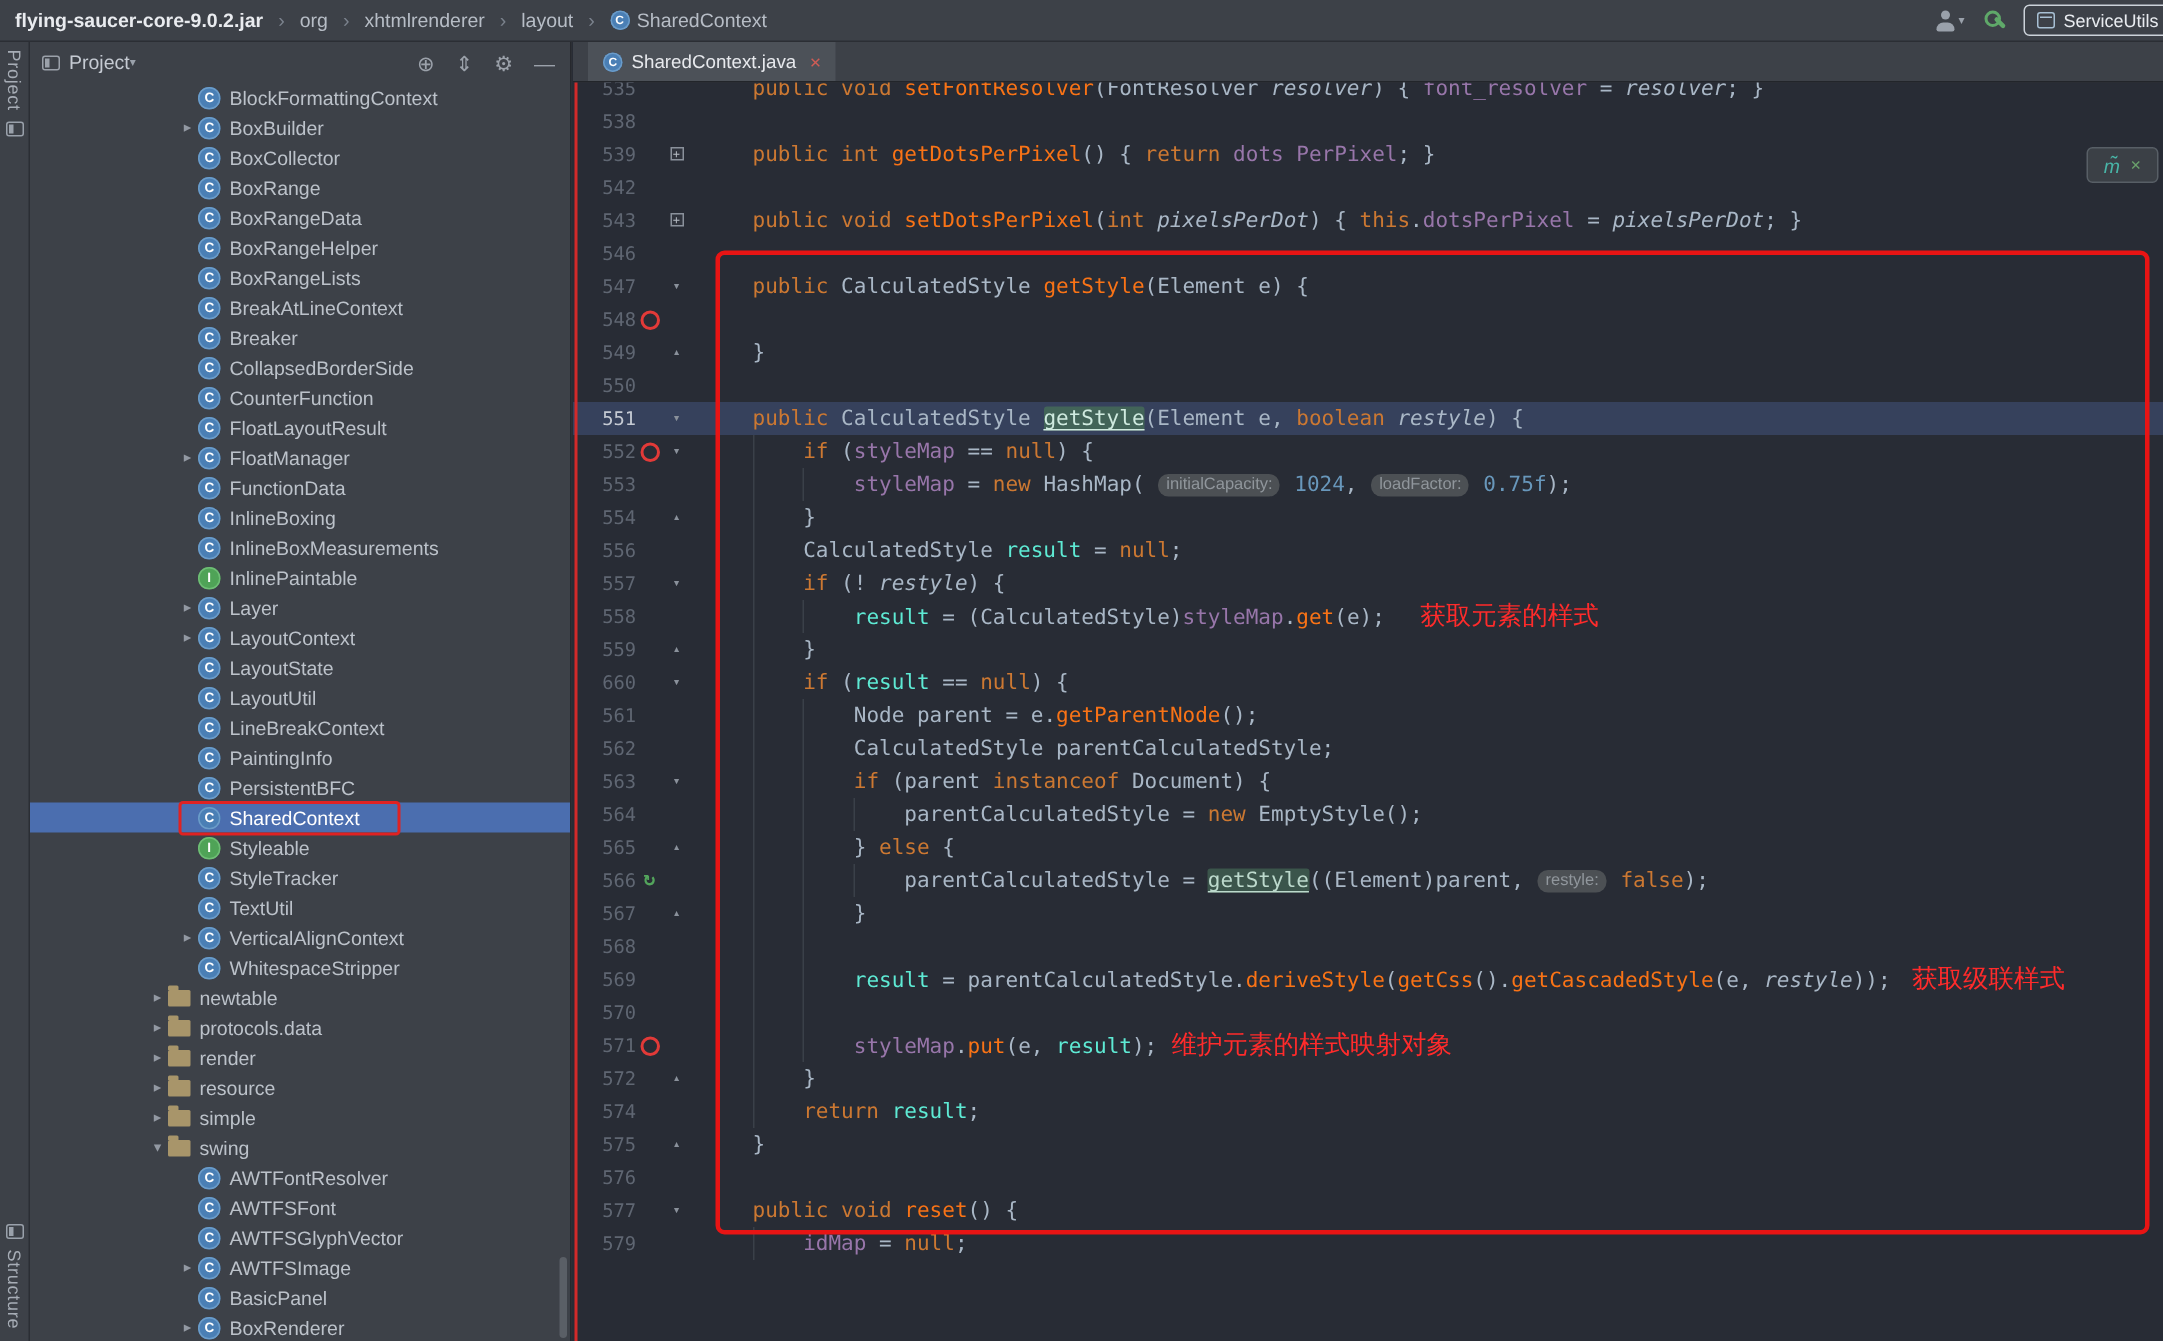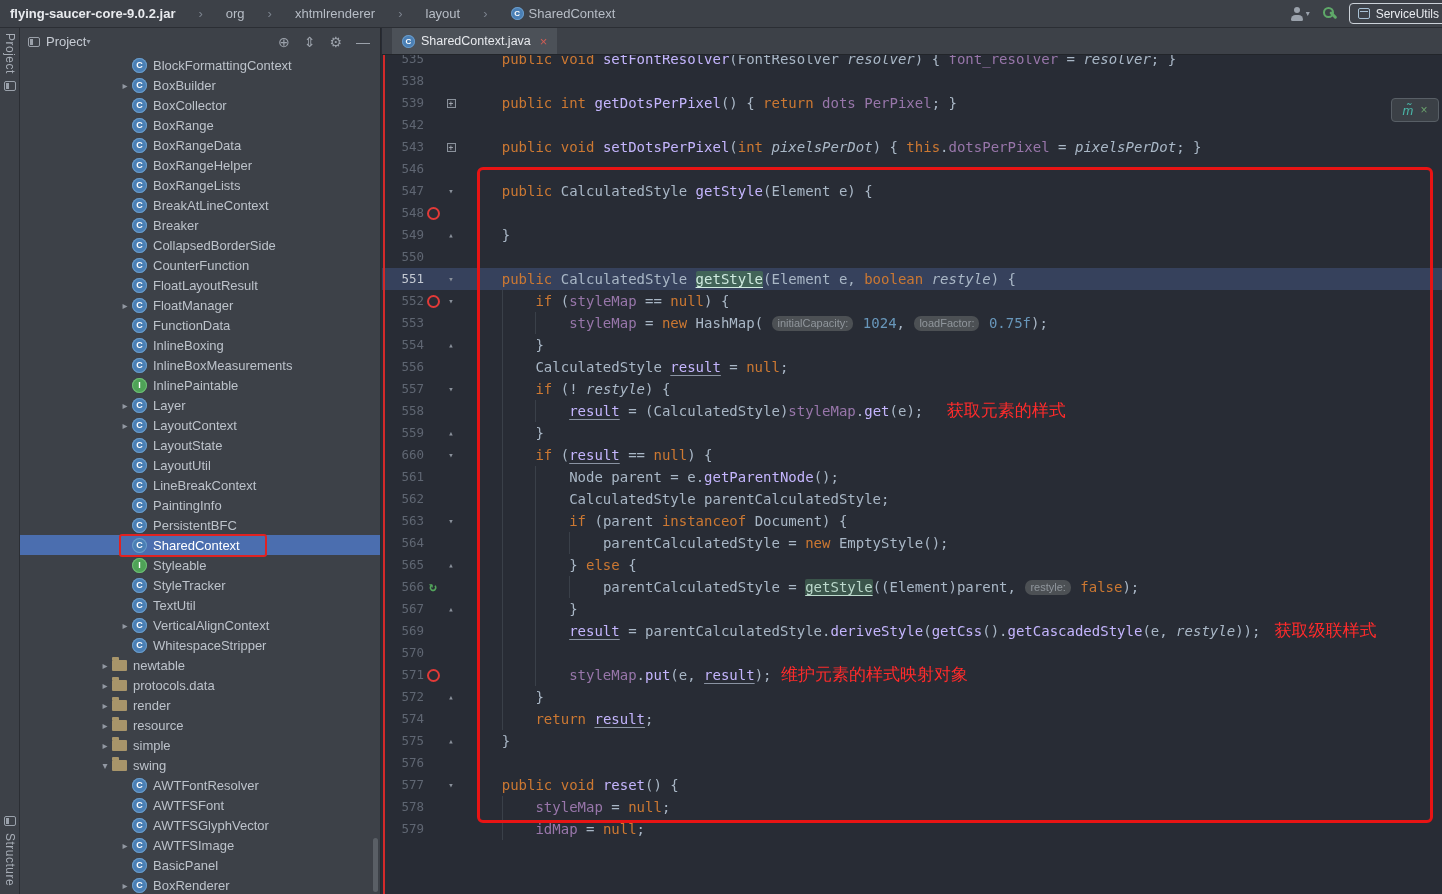--- a/index.html
+++ b/index.html
@@ -1,21 +1,21 @@
 <!DOCTYPE html>
 <html><head>
 <meta charset="utf-8">
 <style>
 *{margin:0;padding:0;box-sizing:border-box}
 html,body{width:1442px;height:894px;overflow:hidden;background:#282c35;font-family:"Liberation Sans",sans-serif}
 .app{position:relative;width:1442px;height:894px;background:#282c35}
 
 
 .topbar{position:absolute;left:0;top:0;width:100%;height:28px;background:#3d4148;border-bottom:1px solid #2b2e34;display:flex;align-items:center;padding:0 0 0 8px;z-index:30}
-.bc{display:flex;align-items:flex-start;gap:19px;color:#b7bdc6;font-size:13px;white-space:nowrap}
+.bc{display:flex;align-items:flex-start;gap:6px;color:#b7bdc6;font-size:13px;white-space:nowrap}
 .bc-item{display:flex;align-items:center;gap:5px;padding:0 2px}
 .bc-item.bold{color:#e9ebef;font-weight:bold}
 .bc-sep{color:#7b828d;font-size:13px;padding:0 2px}
 .topbar-right{margin-left:auto;display:flex;align-items:center;gap:12px;padding-right:0}
 .user-wrap{display:flex;align-items:center;gap:2px}
 .uicon{width:14px;height:14px;position:relative;display:inline-block}
 .uicon::before{content:"";position:absolute;top:0;left:4px;width:6px;height:6px;border-radius:50%;background:#9aa1ab}
 .uicon::after{content:"";position:absolute;bottom:0;left:1px;width:12px;height:6px;border-radius:6px 6px 2px 2px;background:#9aa1ab}
 .caret{font-size:8px;color:#9aa1ab}
 .wicon{width:15px;height:15px;position:relative;display:inline-block}
@@ -64,25 +64,25 @@
 .ln{flex:0 0 42px;text-align:right;color:#5f6672;font-size:12.5px;font-family:"DejaVu Sans Mono",monospace}
 .eline.cur .ln{color:#c5cad3}
 .gmk{flex:0 0 18px;display:flex;justify-content:center;align-items:center}
 .gmk.red::before{content:"";width:9px;height:9px;border:2px solid #e23a38;border-radius:50%}
 .gmk.rec{color:#53a55c;font-size:13px;font-weight:bold}
 .gfold{flex:0 0 18px;text-align:center;color:#8a919b;font-size:9px}
 .fplus{display:inline-block;width:9px;height:9px;border:1px solid #8a919b;font:8px/8px "DejaVu Sans Mono",monospace;color:#b6bcc4;background:#2f333c;text-align:center;vertical-align:middle}
 .code{margin-left:8px;white-space:pre}
 .t-k{color:#cc7832}
 .t-p{color:#a9b7c6}
-.t-m{color:#c4b5fd}
+.t-m{color:#f97316}
 .t-f{color:#9876aa}
 .t-d{color:#6897bb}
 .t-i{color:#a9b7c6;font-style:italic}
-.t-u{color:#c4b5fd;text-decoration:underline;text-decoration-color:#8a93a2;text-underline-offset:3px}
+.t-u{color:#5eead4;text-decoration-color:#8a93a2;text-underline-offset:3px}
 .t-h{display:inline-block;background:#4c5054;color:#90969c;border-radius:7px;padding:0 5px;font-size:11px;line-height:15px;font-family:"Liberation Sans",sans-serif;vertical-align:1px;margin:0 1px}
 .t-g{display:inline-block;width:1ch;height:22px;border-left:1px solid #3a4049;vertical-align:top}
 .t-a{color:#ff2b2b;font-family:"Liberation Sans",sans-serif;font-size:17px}
 .t-hl{background:#3b554b;color:#bcd9cc;text-decoration:underline;text-underline-offset:3px;border-radius:2px}
 .t-hl2{background:#426458;color:#cfeadf;text-decoration:underline;text-underline-offset:3px;border-radius:2px}
 
 
 .red-vline{position:absolute;left:383px;top:55px;bottom:0;width:2px;background:#d32a2a;z-index:40;pointer-events:none}
 .code-redbox{position:absolute;left:477px;top:167px;width:956px;height:656px;border:3px solid #e81414;border-radius:6px;z-index:35;pointer-events:none}
 .ewidget{position:absolute;top:98px;right:3px;width:48px;height:24px;background:#3b4046;border:1px solid #585f66;border-radius:4px;z-index:45;display:flex;align-items:center;justify-content:center;gap:7px}
@@ -525,20 +525,26 @@
             <span class="gfold"></span>
             <span class="code"><span class="t-p">    </span><span class="t-g"> </span><span class="t-p">   </span><span class="t-g"> </span><span class="t-p">   </span><span class="t-g"> </span><span class="t-p">   </span><span class="t-p">parentCalculatedStyle</span><span class="t-p"> = </span><span class="t-hl">getStyle</span><span class="t-p">((</span><span class="t-p">Element</span><span class="t-p">)</span><span class="t-p">parent</span><span class="t-p">, </span><span class="t-h">restyle:</span><span class="t-p"> </span><span class="t-k">false</span><span class="t-p">);</span></span>
           </div>
           <div class="eline">
             <span class="ln">567</span>
             <span class="gmk"></span>
             <span class="gfold">▴</span>
             <span class="code"><span class="t-p">    </span><span class="t-g"> </span><span class="t-p">   </span><span class="t-g"> </span><span class="t-p">   </span><span class="t-p">}</span></span>
           </div>
           <div class="eline">
+            <span class="ln">568</span>
+            <span class="gmk"></span>
+            <span class="gfold"></span>
+            <span class="code"><span class="t-p">    </span><span class="t-g"> </span><span class="t-p">   </span><span class="t-g"> </span></span>
+          </div>
+          <div class="eline">
             <span class="ln">569</span>
             <span class="gmk"></span>
             <span class="gfold"></span>
             <span class="code"><span class="t-p">    </span><span class="t-g"> </span><span class="t-p">   </span><span class="t-g"> </span><span class="t-p">   </span><span class="t-u">result</span><span class="t-p"> = </span><span class="t-p">parentCalculatedStyle</span><span class="t-p">.</span><span class="t-m">deriveStyle</span><span class="t-p">(</span><span class="t-m">getCss</span><span class="t-p">().</span><span class="t-m">getCascadedStyle</span><span class="t-p">(</span><span class="t-p">e</span><span class="t-p">, </span><span class="t-i">restyle</span><span class="t-p">));</span><span class="t-a">   获取级联样式</span></span>
           </div>
           <div class="eline">
             <span class="ln">570</span>
             <span class="gmk"></span>
             <span class="gfold"></span>
             <span class="code"><span class="t-p">    </span><span class="t-g"> </span><span class="t-p">   </span><span class="t-g"> </span></span>
@@ -571,26 +577,20 @@
             <span class="ln">576</span>
             <span class="gmk"></span>
             <span class="gfold"></span>
             <span class="code"></span>
           </div>
           <div class="eline">
             <span class="ln">577</span>
             <span class="gmk"></span>
             <span class="gfold">▾</span>
             <span class="code"><span class="t-p">    </span><span class="t-k">public </span><span class="t-k">void </span><span class="t-m">reset</span><span class="t-p">() {</span></span>
-          </div>
-          <div class="eline">
-            <span class="ln">578</span>
-            <span class="gmk"></span>
-            <span class="gfold"></span>
-            <span class="code"><span class="t-p">    </span><span class="t-g"> </span><span class="t-p">   </span><span class="t-f">styleMap</span><span class="t-p"> = </span><span class="t-k">null</span><span class="t-p">;</span></span>
           </div>
           <div class="eline">
             <span class="ln">579</span>
             <span class="gmk"></span>
             <span class="gfold"></span>
             <span class="code"><span class="t-p">    </span><span class="t-g"> </span><span class="t-p">   </span><span class="t-f">idMap</span><span class="t-p"> = </span><span class="t-k">null</span><span class="t-p">;</span></span>
           </div>
         </div>
     </div>
   </div>

